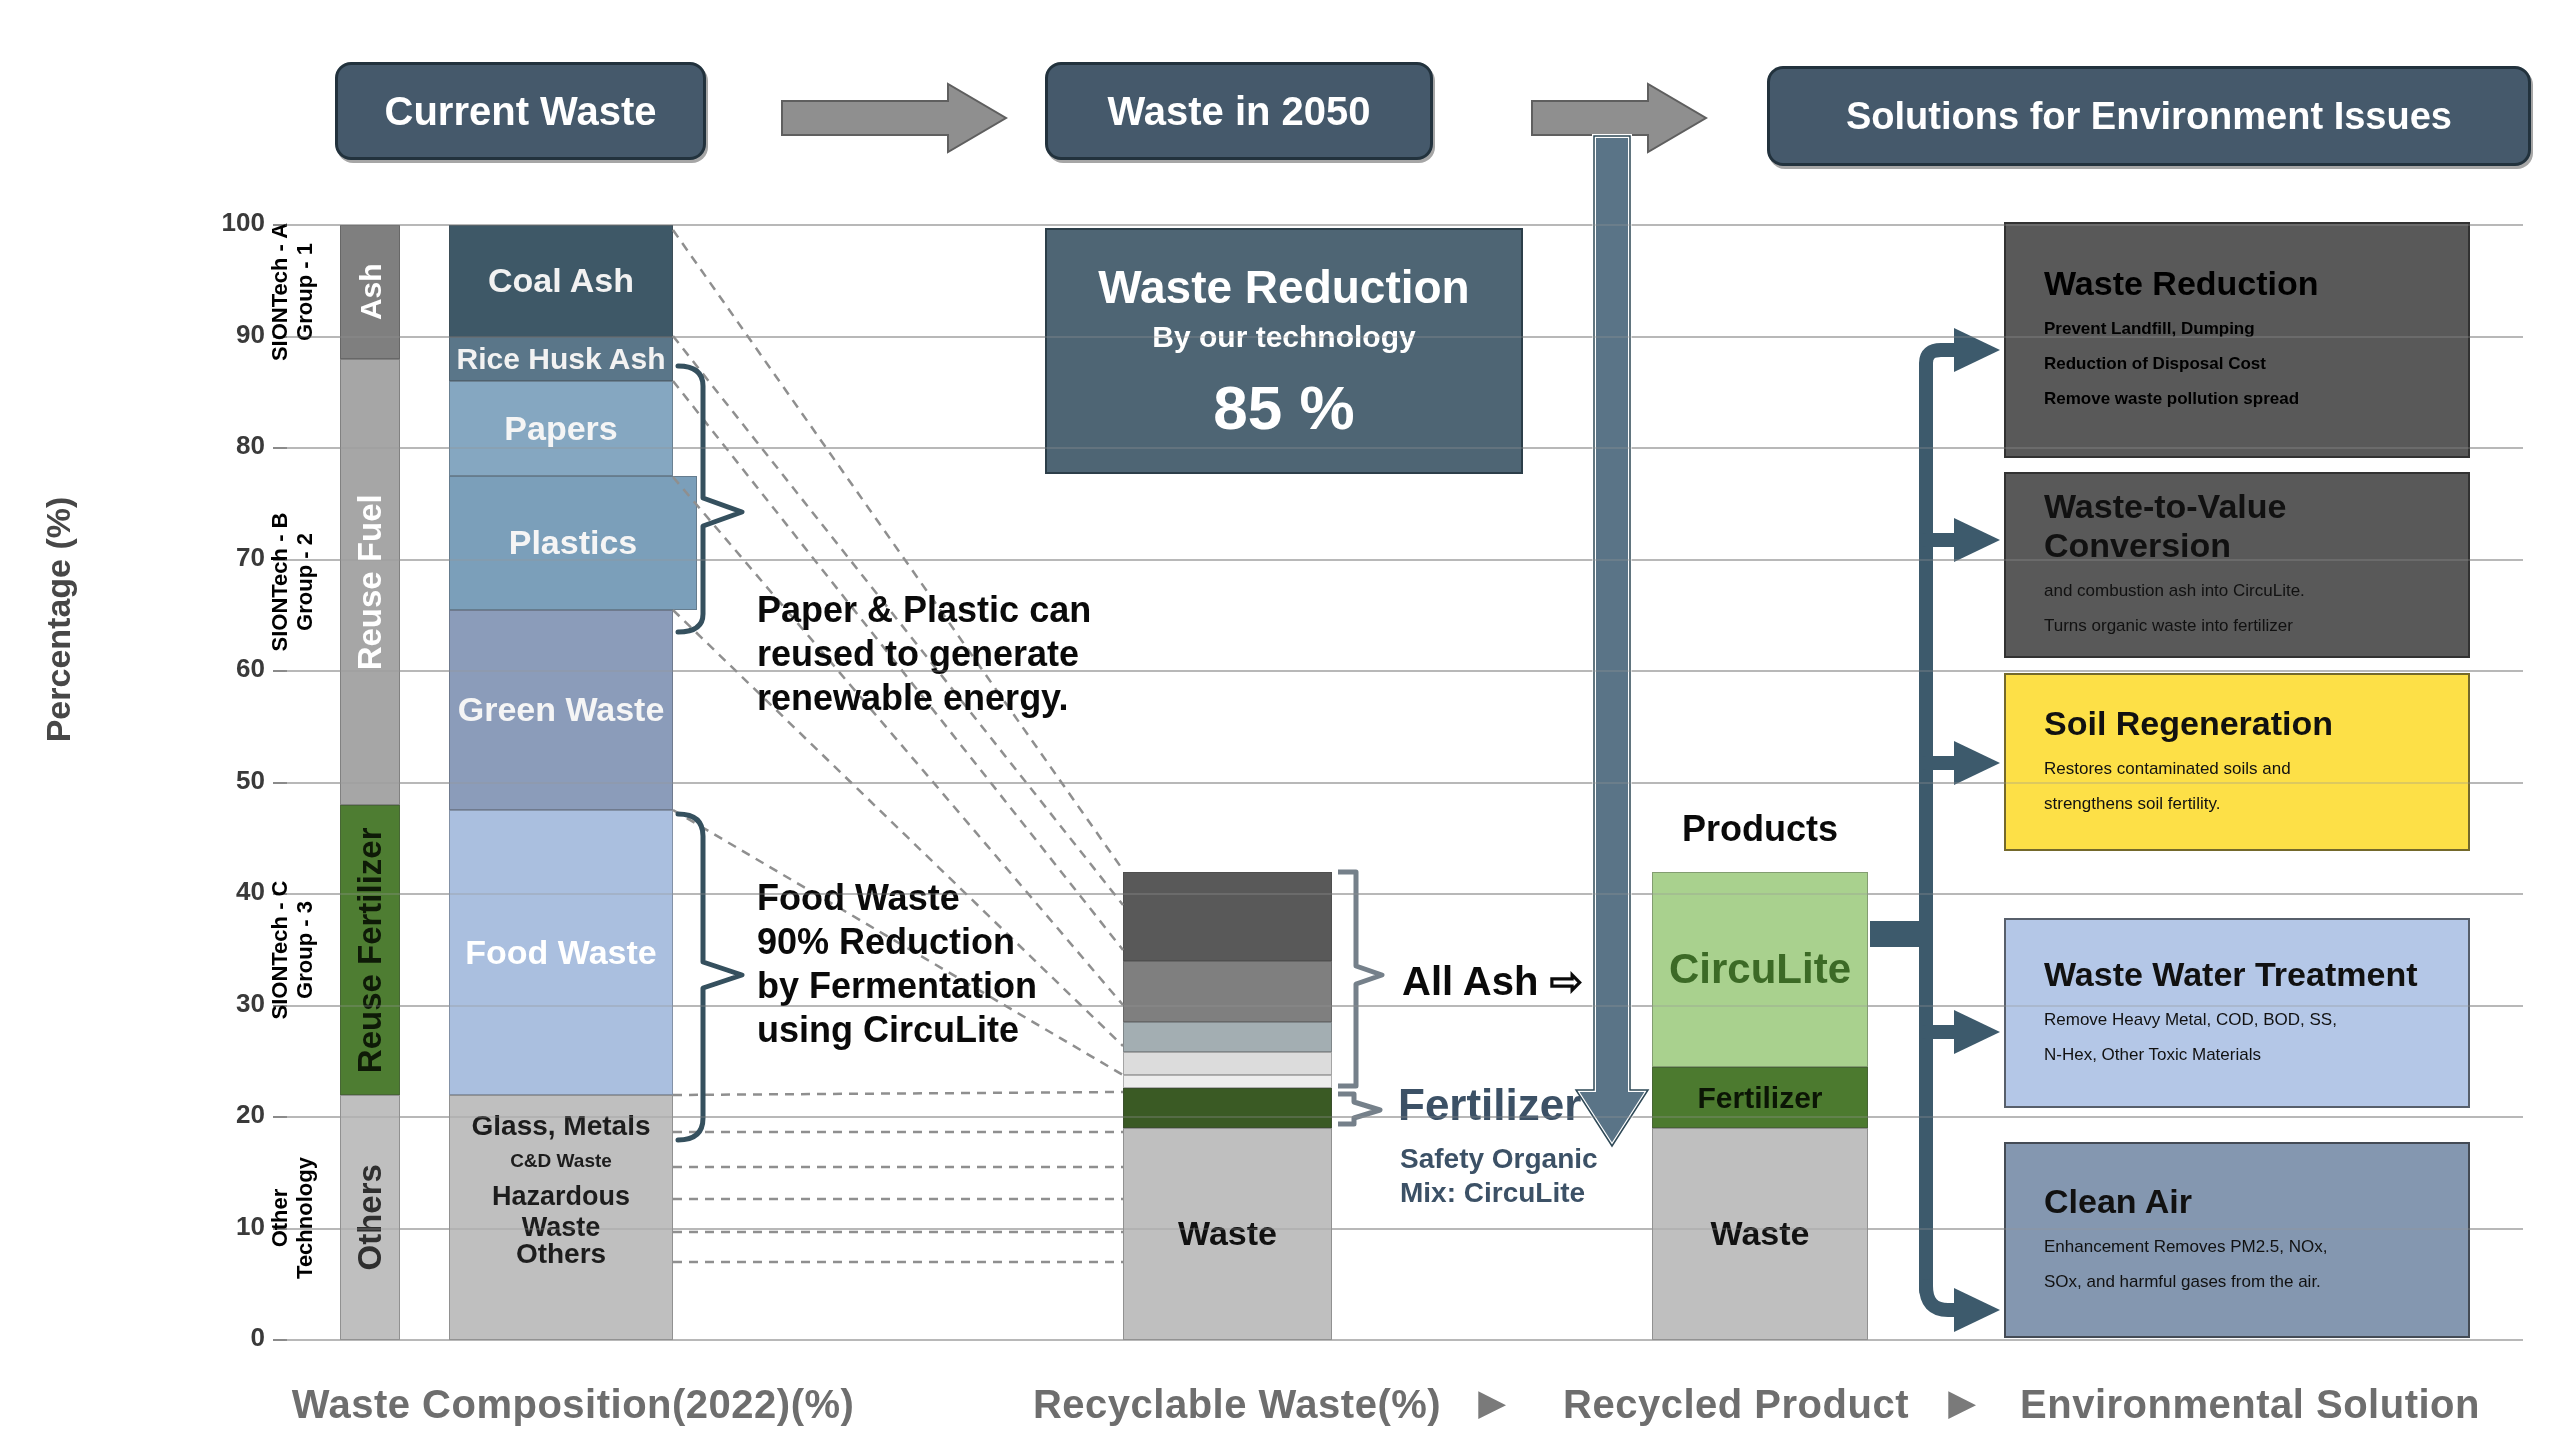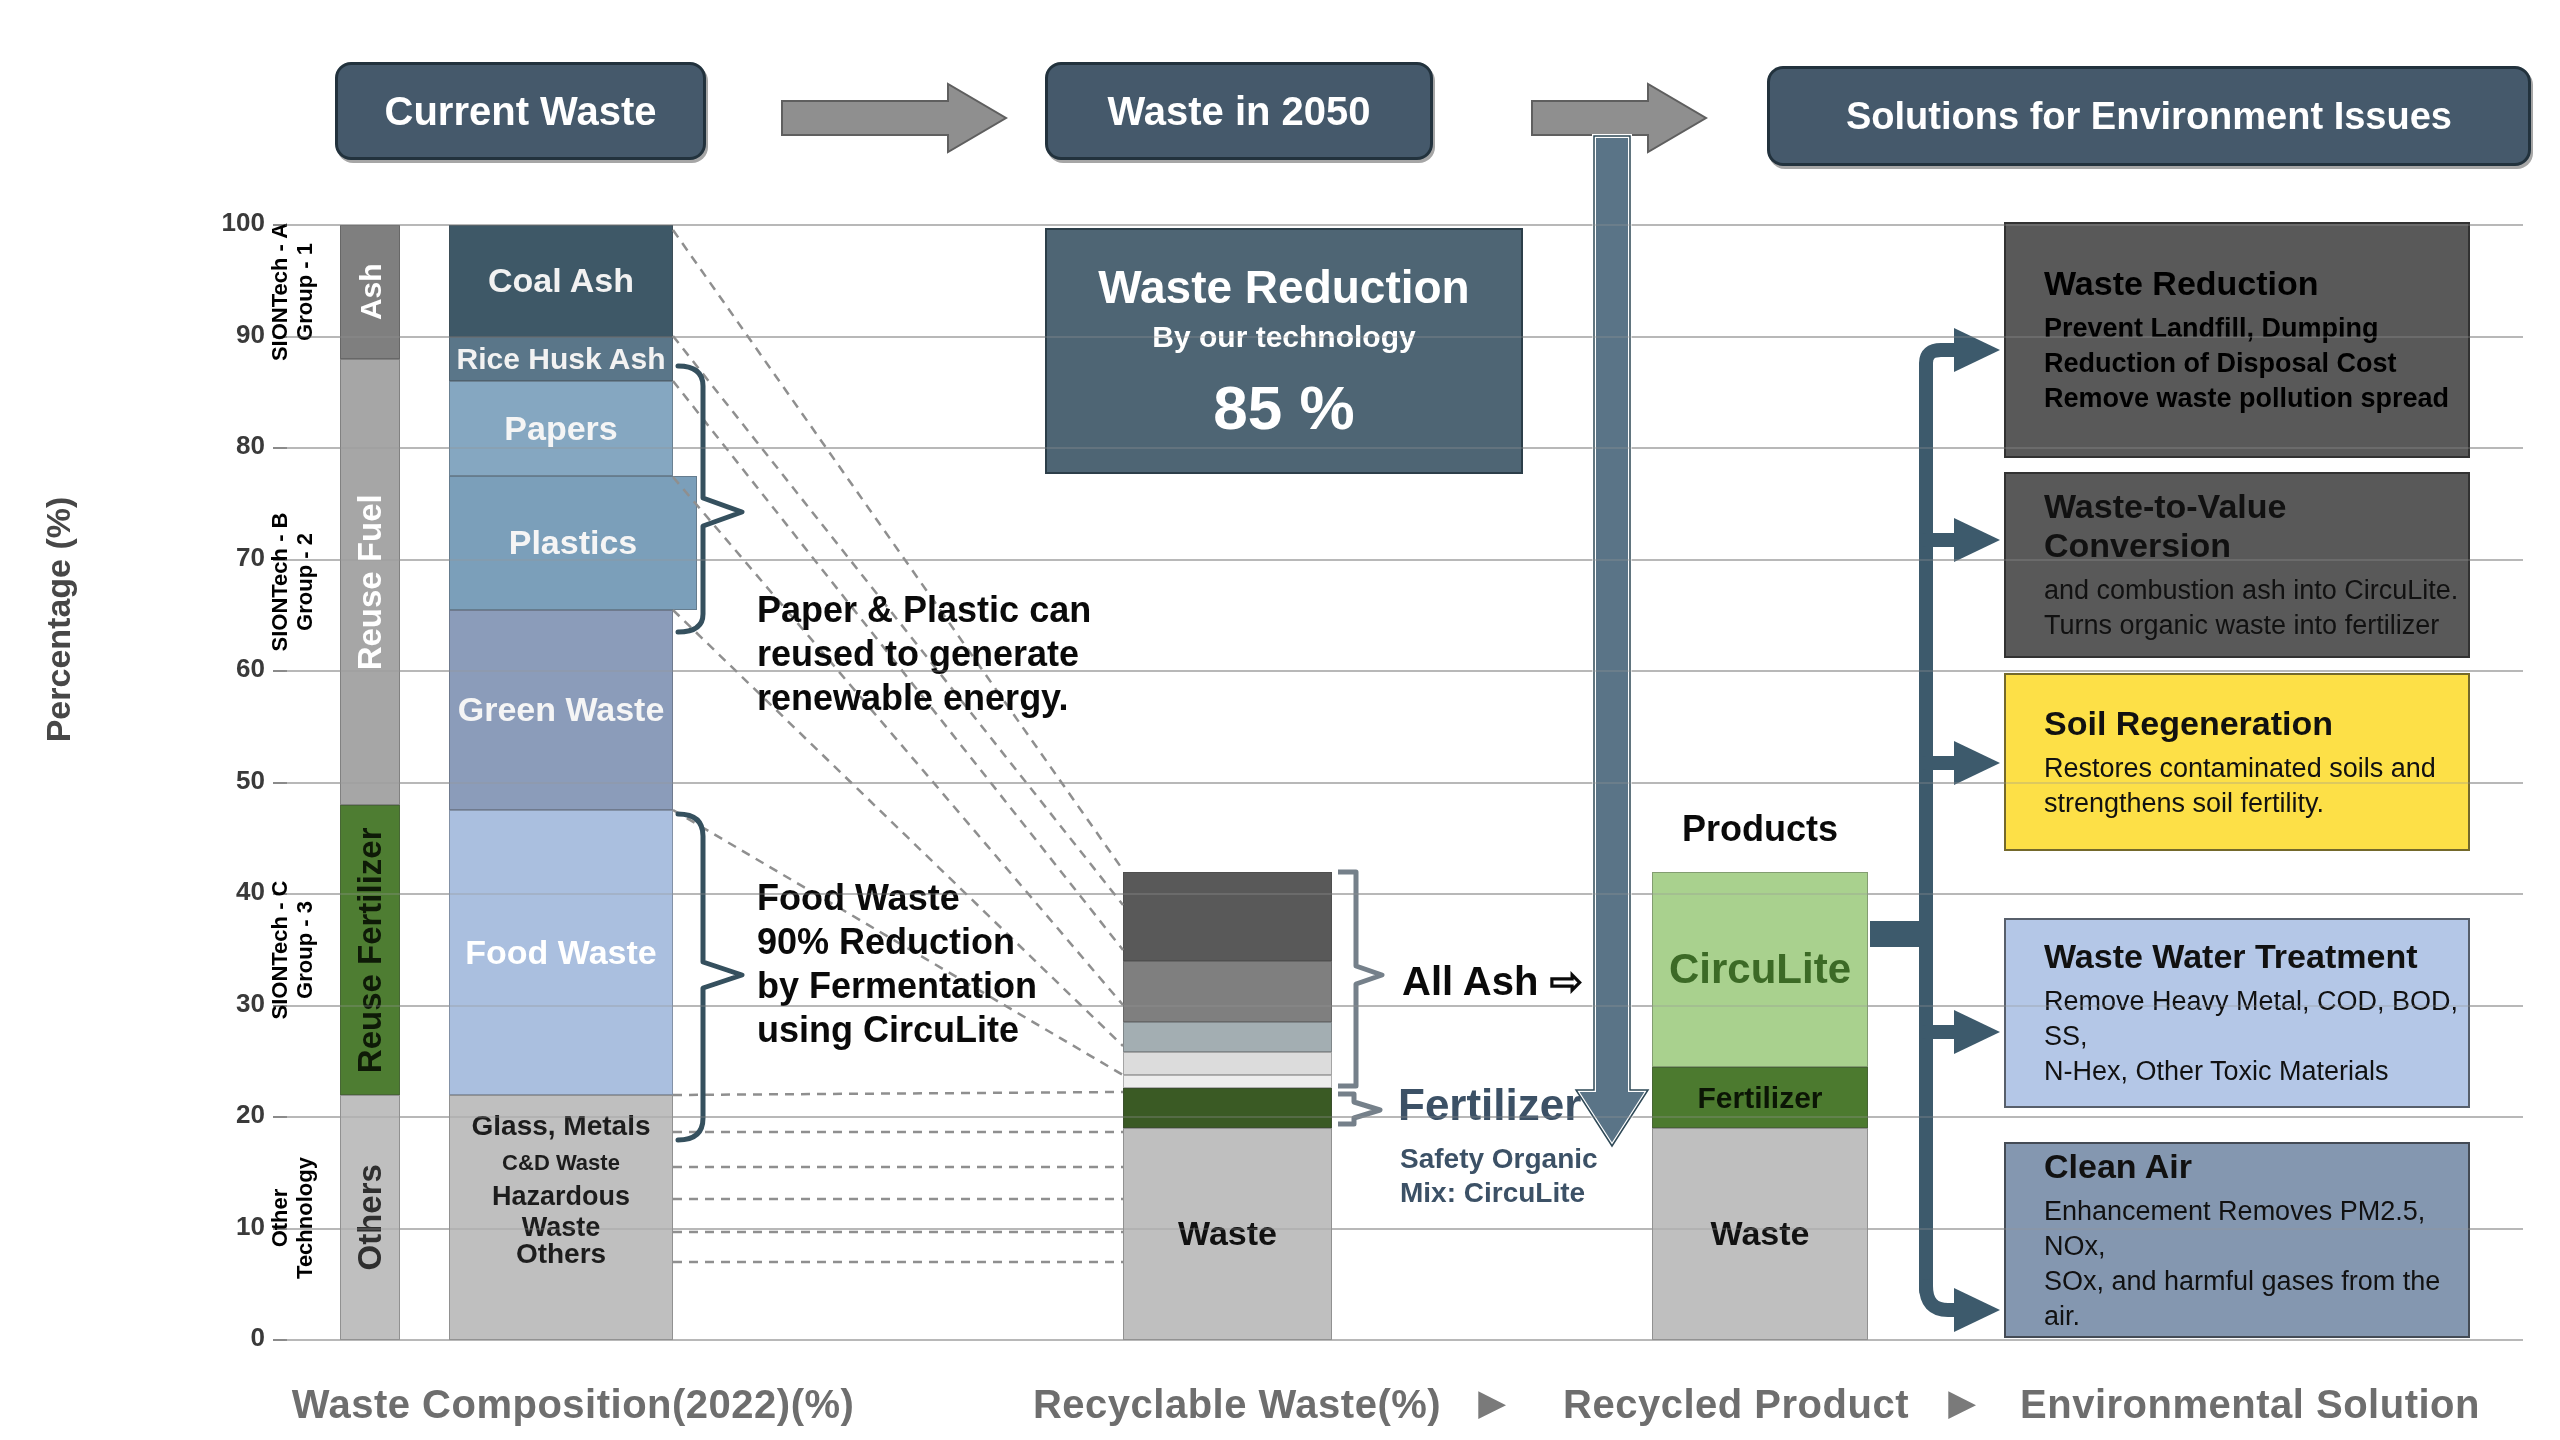--- a/index.html
+++ b/index.html
@@ -14,21 +14,21 @@
   .tick{width:14px;height:2px;background:#8a8a8a;z-index:2;}
   .ylab{width:120px;text-align:right;font-size:26px;font-weight:800;color:#3a3a3a;z-index:7;}
   .seg{display:flex;align-items:center;justify-content:center;z-index:3;}
   .seg span{text-align:center;line-height:1.05;}
   .rot{transform:rotate(-90deg);white-space:nowrap;}
   .grp-lab{width:240px;text-align:center;font-size:22px;font-weight:800;color:#000;
            line-height:25px;transform:rotate(-90deg);z-index:7;}
   .panel{left:2004px;width:466px;border:2px solid rgba(25,25,25,.6);z-index:3;
          display:flex;flex-direction:column;justify-content:center;padding-left:38px;box-sizing:border-box;}
   .panel .p-title{font-size:34px;font-weight:800;margin-bottom:8px;}
-  .panel .p-line{font-size:27px;line-height:35px;}
+  .panel .p-line{font-size:17px;line-height:35px;}
   .foot{top:1382px;font-size:40px;font-weight:800;color:#6e6e6e;transform:translateX(-50%);
         white-space:nowrap;z-index:9;letter-spacing:.5px;}
   .sub-lab{width:224px;text-align:center;color:#1d1d1d;font-weight:600;z-index:7;}
   .ann{font-weight:800;color:#0a0a0a;z-index:7;line-height:44px;font-size:36px;white-space:nowrap;}
   svg{position:absolute;left:0;top:0;z-index:5;pointer-events:none;}
 </style>
 </head>
 <body>
 
 <div id="stage">
@@ -119,21 +119,21 @@
         <span style="color: rgb(245, 245, 245); font-size: 34px; font-weight: 600;">Plastics</span>
       </div>
       <div class="abs seg" style="left: 449px; top: 610px; width: 224px; height: 200px; background: rgb(139, 156, 186); border: 1px solid rgba(60, 60, 60, 0.35); box-sizing: border-box;">
         <span style="color: rgb(245, 245, 245); font-size: 34px; font-weight: 600;">Green Waste</span>
       </div>
       <div class="abs seg" style="left: 449px; top: 810px; width: 224px; height: 285px; background: rgb(170, 191, 223); border: 1px solid rgba(60, 60, 60, 0.35); box-sizing: border-box;">
         <span style="color: rgb(255, 255, 255); font-size: 34px; font-weight: 600;">Food Waste</span>
       </div>
       <div class="abs seg" style="left: 449px; top: 1095px; width: 224px; height: 245px; background: rgb(191, 191, 191); border: 1px solid rgba(60, 60, 60, 0.35); box-sizing: border-box;"></div>
       <div class="abs sub-lab" style="left: 449px; top: 1110px; font-size: 28px;">Glass, Metals</div>
-      <div class="abs sub-lab" style="left: 449px; top: 1150px; font-size: 22px;">C&amp;D Waste</div>
+      <div class="abs sub-lab" style="left: 449px; top: 1150px; font-size: 19px;">C&amp;D Waste</div>
       <div class="abs sub-lab" style="left: 449px; top: 1181px; font-size: 27px;">Hazardous Waste</div>
       <div class="abs sub-lab" style="left: 449px; top: 1238px; font-size: 28px;">Others</div>
       <div class="abs seg" style="left: 1123px; top: 872px; width: 209px; height: 89px; background: rgb(89, 89, 89); border: 1px solid rgba(60, 60, 60, 0.35); box-sizing: border-box;"></div>
       <div class="abs seg" style="left: 1123px; top: 961px; width: 209px; height: 61px; background: rgb(127, 127, 127); border: 1px solid rgba(60, 60, 60, 0.35); box-sizing: border-box;"></div>
       <div class="abs seg" style="left: 1123px; top: 1022px; width: 209px; height: 30px; background: rgb(163, 174, 178); border: 1px solid rgba(60, 60, 60, 0.35); box-sizing: border-box;"></div>
       <div class="abs seg" style="left: 1123px; top: 1052px; width: 209px; height: 23px; background: rgb(220, 220, 220); border: 1px solid rgba(60, 60, 60, 0.35); box-sizing: border-box;"></div>
       <div class="abs seg" style="left: 1123px; top: 1075px; width: 209px; height: 13px; background: rgb(237, 237, 237); border: 1px solid rgba(60, 60, 60, 0.35); box-sizing: border-box;"></div>
       <div class="abs seg" style="left: 1123px; top: 1088px; width: 209px; height: 40px; background: rgb(58, 90, 36); border: 1px solid rgba(60, 60, 60, 0.35); box-sizing: border-box;"></div>
       <div class="abs seg" style="left: 1123px; top: 1128px; width: 209px; height: 212px; background: rgb(191, 191, 191); border: 1px solid rgba(60, 60, 60, 0.35); box-sizing: border-box;">
         <span style="color: rgb(17, 17, 17); font-size: 34px; font-weight: 700;">Waste</span>

